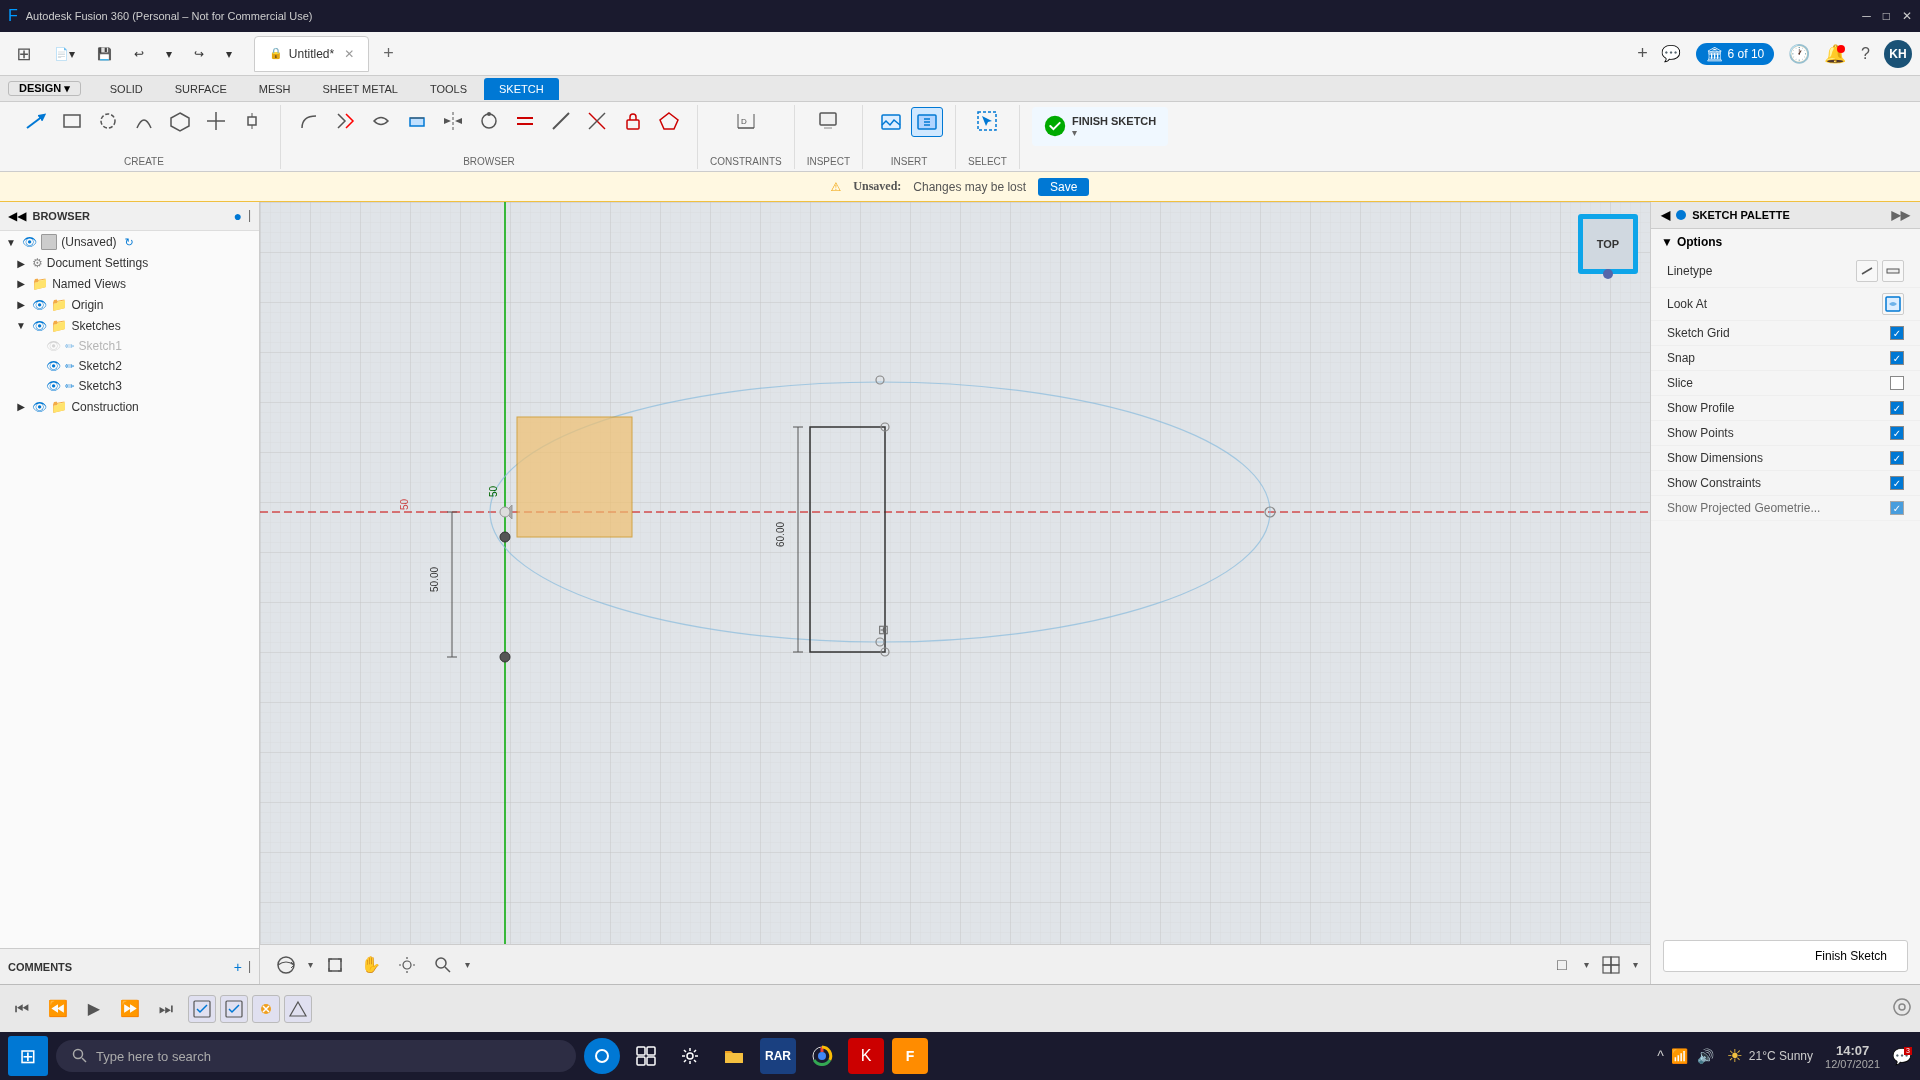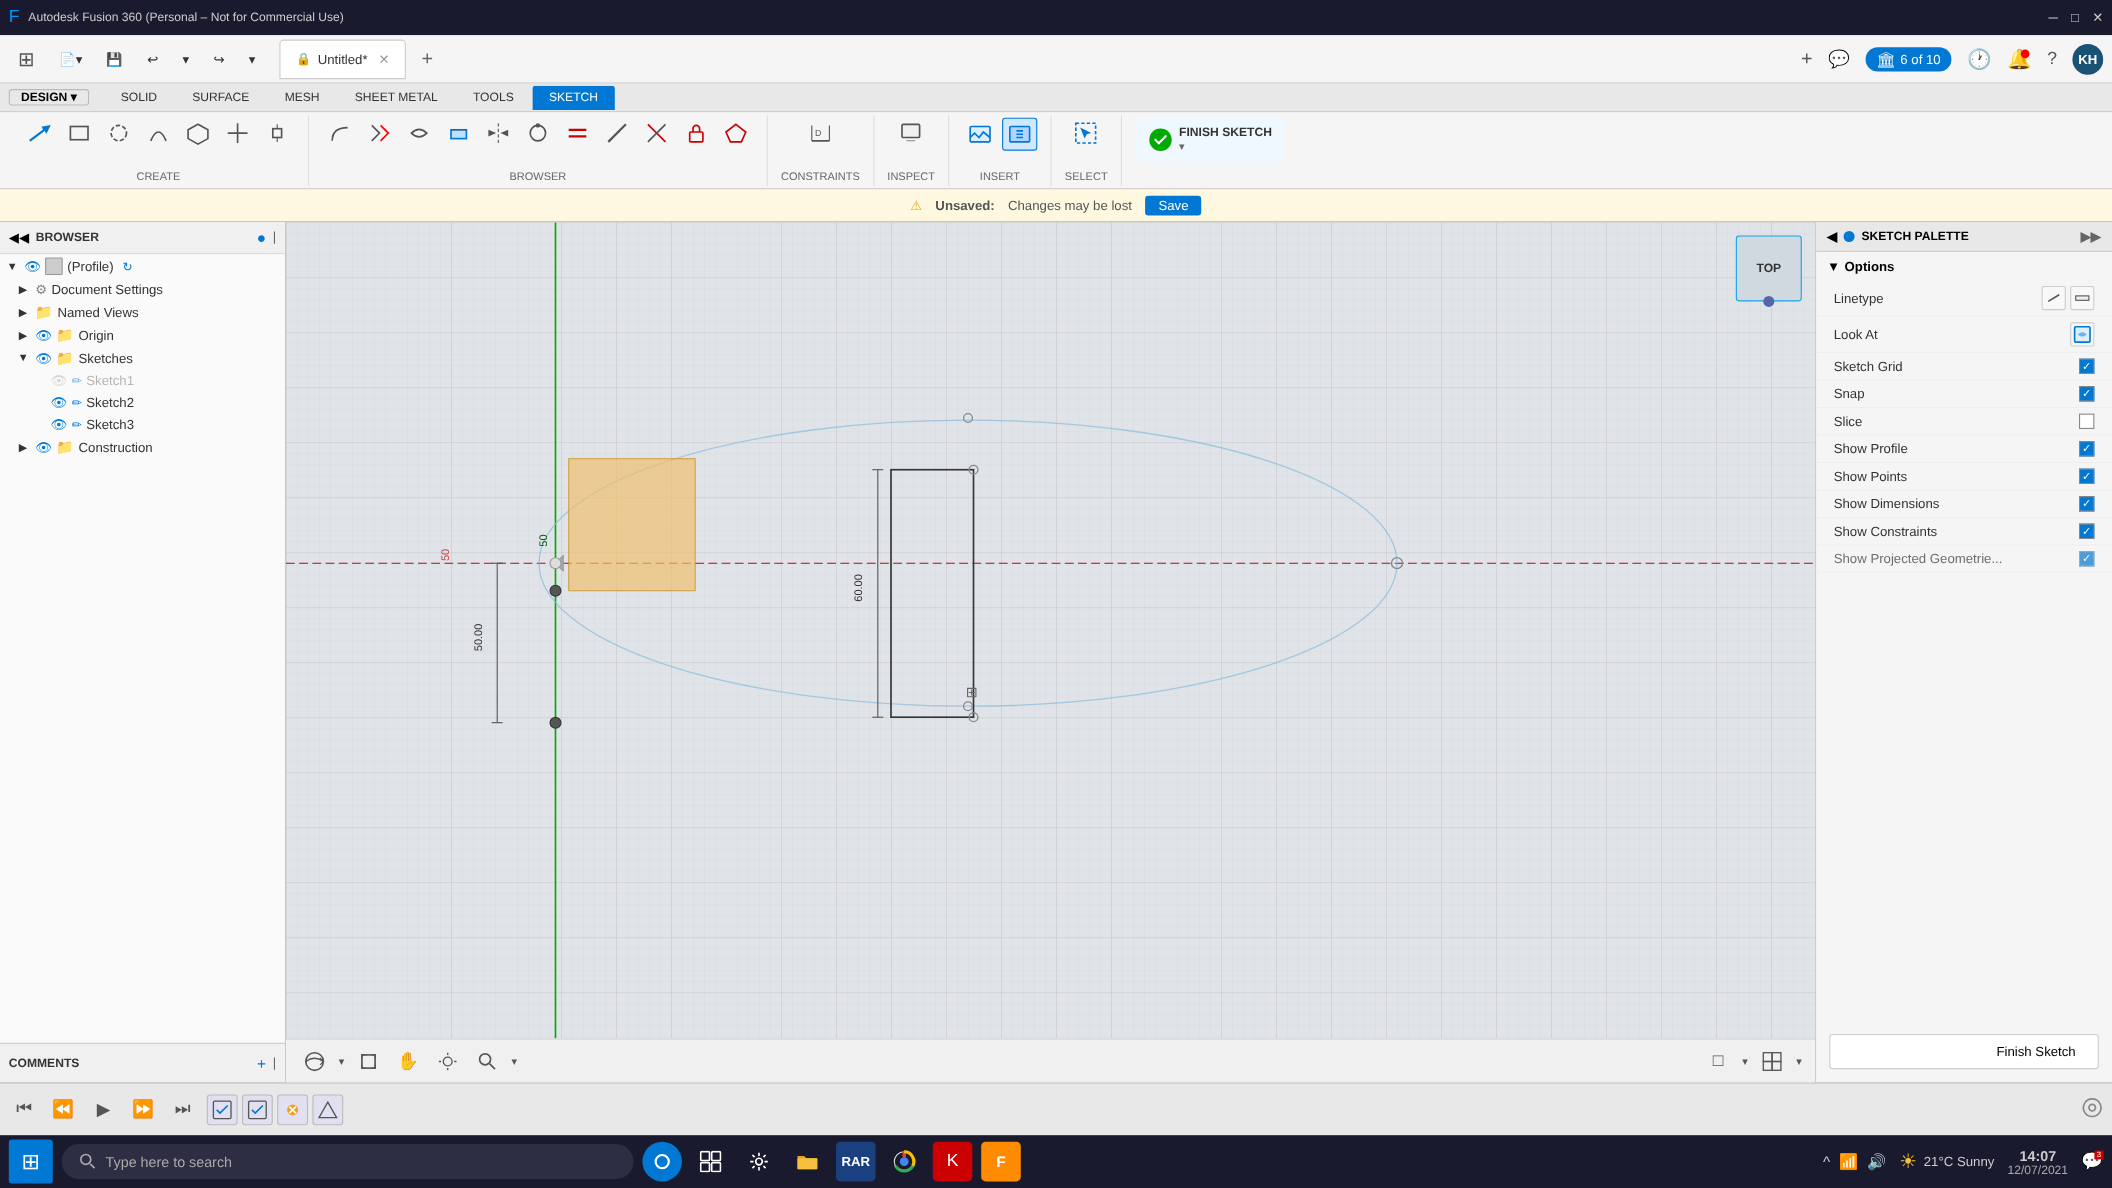--- a/index.html
+++ b/index.html
@@ -354,21 +354,21 @@
               <span style="font-size:11px;font-weight:bold;color:#333;">FINISH SKETCH</span>
               <span style="font-size:10px;color:#666;">▾</span>
             </div>
           </div>
         </div>
       </div>
     </div>
 
     <div id="unsaved-banner">
       <span style="color:#f0a000;">⚠</span>
-      <span style="font-weight:bold;">Unsaved:</span>
+      <span style="font-weight:bold;font-family:Liberation Serif, serif;">Unsaved:</span>
       <span>Changes may be lost</span>
       <button class="save-btn">Save</button>
     </div>
   </div>
 
   <div id="workspace" style="display:flex;flex:1;min-height:0;height:calc(1080px - 32px - 44px - 26px - 70px - 30px - 36px - 60px - 48px);">
 
     <div id="left-panel">
       <div id="browser-header">
         <div style="display:flex;align-items:center;gap:6px;">
@@ -380,21 +380,21 @@
           <span style="font-size:12px;cursor:pointer;color:#666;">|</span>
         </div>
       </div>
 
       <div style="overflow-y:auto;flex:1;">
 
         <div class="tree-item">
           <span class="tree-arrow">▼</span>
           <span class="eye-icon">👁</span>
           <span style="width:16px;height:16px;background:#ccc;border:1px solid #999;display:inline-block;border-radius:1px;"></span>
-          <span style="font-size:12px;color:#333;">(Profile)</span>
+          <span style="font-size:12px;color:#333;">(Unsaved)</span>
           <span style="margin-left:4px;font-size:11px;cursor:pointer;color:#0078d4;">↻</span>
         </div>
 
         <div class="tree-item indent-1">
           <span class="tree-arrow">▶</span>
           <span class="gear-icon2">⚙</span>
           <span style="font-size:12px;color:#333;">Document Settings</span>
         </div>
 
         <div class="tree-item indent-1">
@@ -504,21 +504,21 @@
           <circle cx="245" cy="455" r="5" fill="#555" stroke="#333" stroke-width="1"></circle>
           <circle cx="245" cy="335" r="5" fill="#555" stroke="#333" stroke-width="1"></circle>
 
           <text x="618" y="432" font-size="13" fill="#666">⊞</text>
 
           <text x="148" y="308" font-size="10" fill="#cc4444" transform="rotate(-90,148,308)">50</text>
           <text x="237" y="295" font-size="10" fill="#006600" transform="rotate(-90,237,295)">50</text>
         </svg>
 
         <div id="view-cube" style="position:absolute;top:12px;right:12px;">
-          <div style="width:60px;height:60px;background:#d0d8e0;border:1px solid #0ea5e9;display:flex;align-items:center;justify-content:center;font-size:11px;font-weight:bold;color:#333;border-radius:3px;cursor:pointer;">
+          <div style="width:60px;height:60px;background:#d0d8e0;border:5px solid #0ea5e9;display:flex;align-items:center;justify-content:center;font-size:11px;font-weight:bold;color:#333;border-radius:3px;cursor:pointer;">
             <span>TOP</span>
           </div>
           <div style="width:10px;height:10px;background:#5566aa;border-radius:50%;position:absolute;bottom:-5px;left:50%;transform:translateX(-50%);"></div>
         </div>
 
       </div>
 
       <div id="bottom-toolbar">
         <div class="btm-tool-group">
           <div class="btm-btn" title="Orbit">

